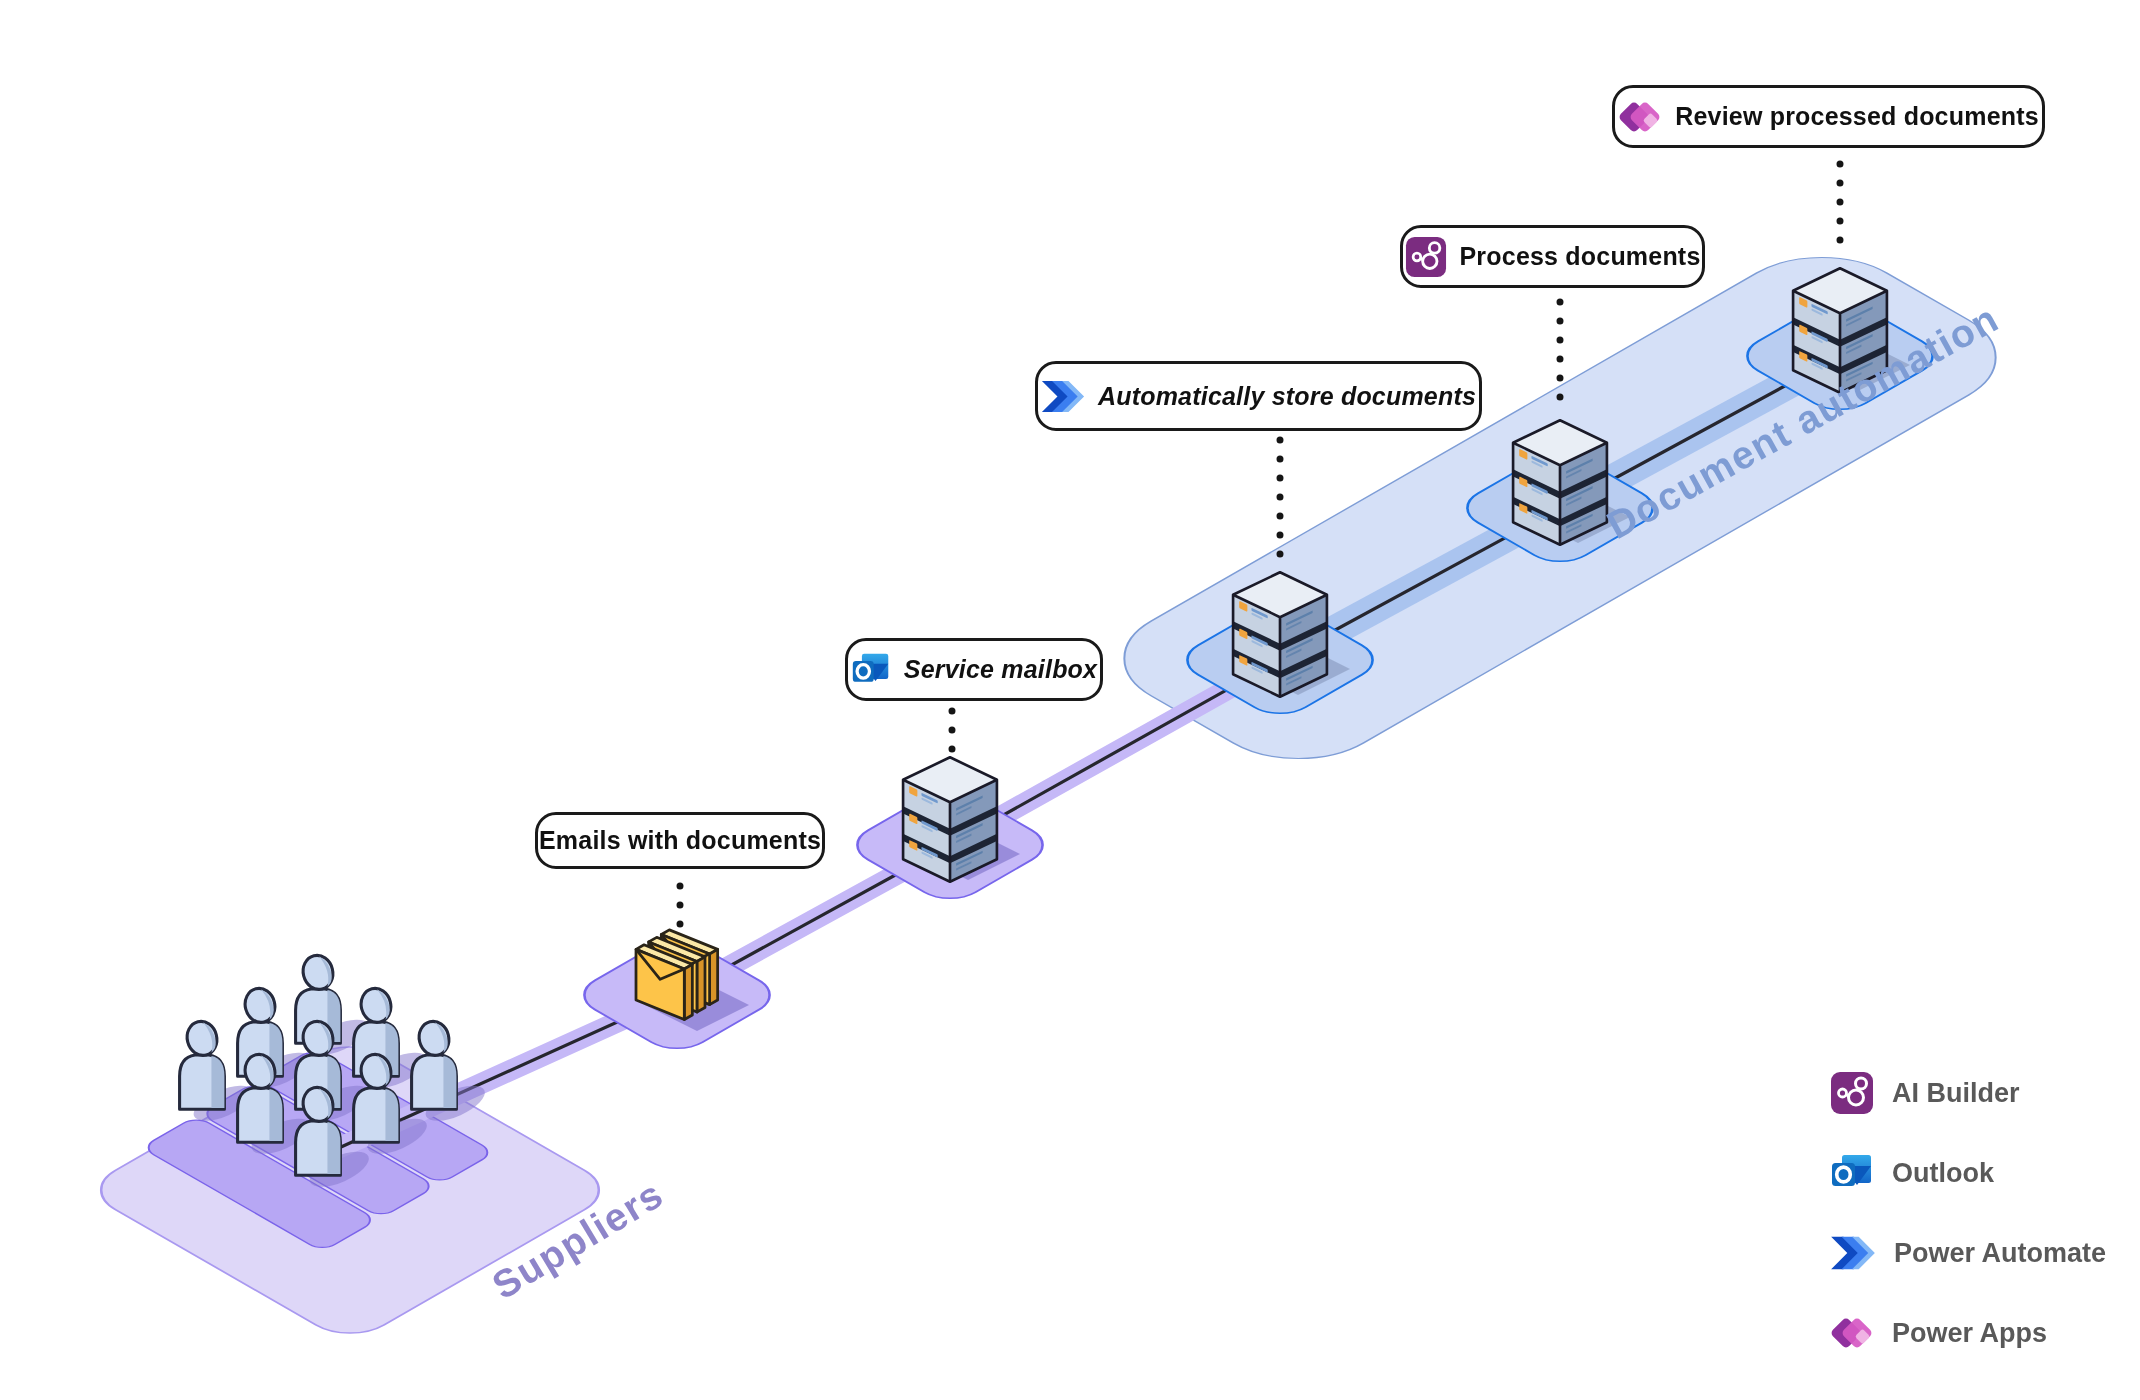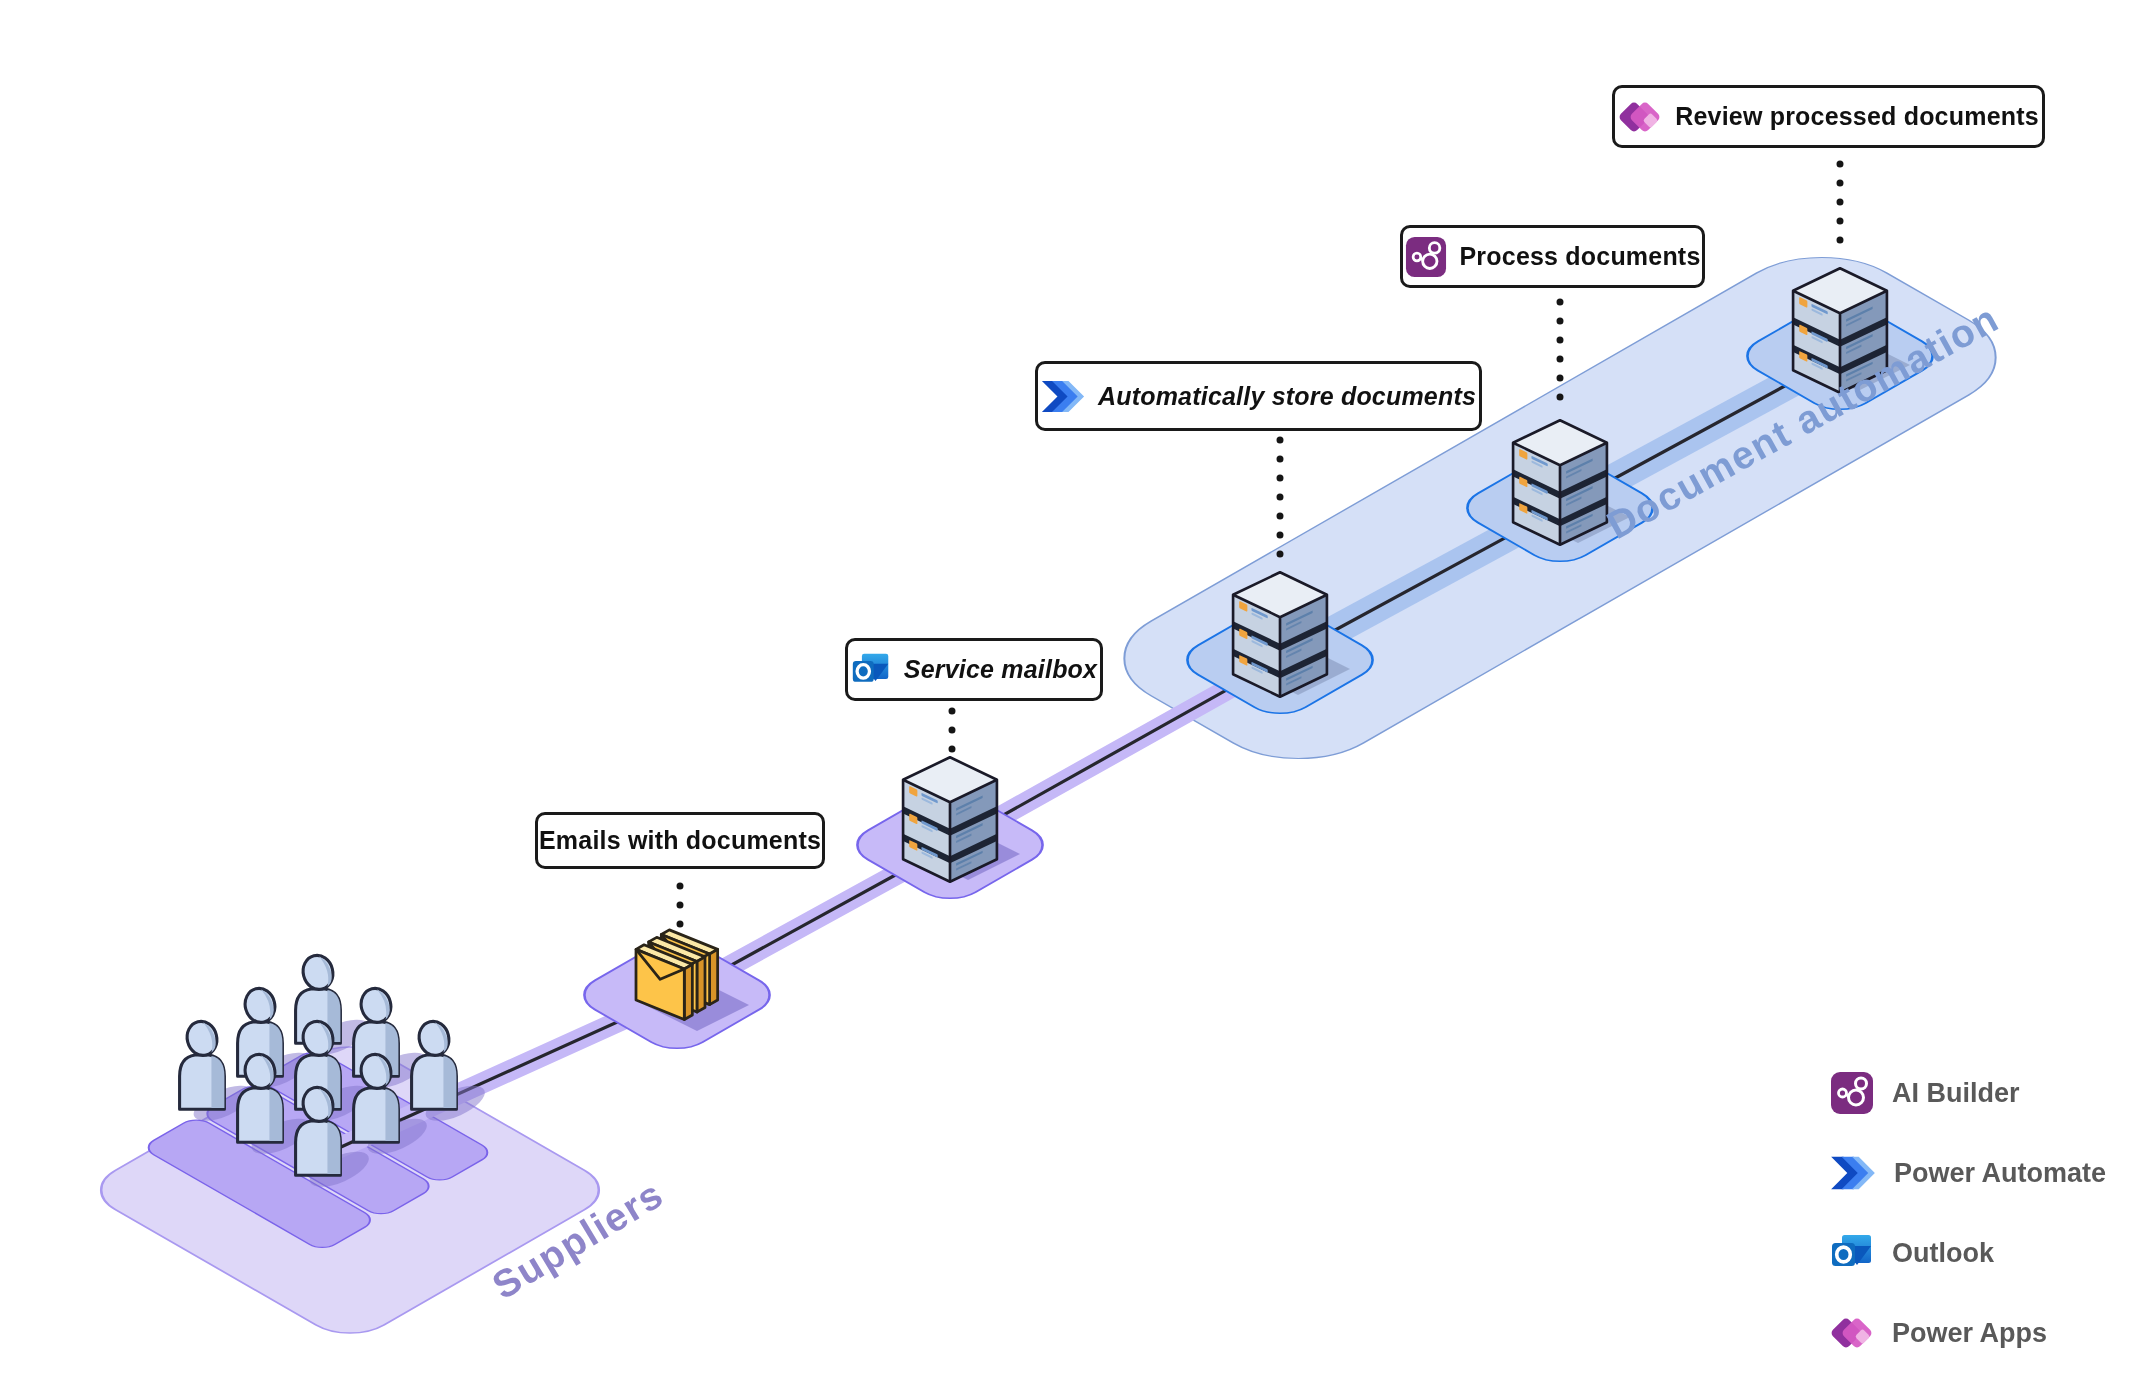--- a/index.html
+++ b/index.html
@@ -1,20 +1,20 @@
 <!DOCTYPE html>
 <html><head>
 <meta charset="utf-8">
 <style>
   html,body{margin:0;padding:0;background:#ffffff;}
   #stage{position:relative;width:2140px;height:1400px;background:#ffffff;overflow:hidden;
          font-family:"Liberation Sans",sans-serif;}
   .scene{position:absolute;left:0;top:0;}
   .callout{position:absolute;display:flex;align-items:center;justify-content:center;gap:13px;
-           background:#ffffff;border:3px solid #1a1a1a;border-radius:10px;box-sizing:border-box;
+           background:#ffffff;border:3px solid #1a1a1a;border-radius:21px;box-sizing:border-box;
            padding:15px 12px;z-index:5;}
   .callout-text{font-size:25px;font-weight:700;color:#111111;white-space:nowrap;letter-spacing:.2px;}
   .cicon{flex:0 0 auto;}
   .platform-label{position:absolute;z-index:4;font-weight:700;white-space:nowrap;text-align:center;
                   letter-spacing:1.5px;}
   #suppliers-label{left:448px;top:1218px;width:260px;font-size:39px;color:#8e85c9;transform:rotate(-31deg);}
   #docauto-label{left:1568px;top:400px;width:470px;font-size:39px;color:#7e9cd4;transform:rotate(-29deg);}
   .legend{position:absolute;left:1830px;top:1060px;display:flex;flex-direction:column;gap:36px;z-index:5;margin-top:11px;}
   .legend-row{display:flex;align-items:center;gap:18px;height:44px;}
   .legend-label{font-size:27px;font-weight:700;color:#595959;white-space:nowrap;}
@@ -240,32 +240,32 @@
 <div class="platform-label" id="docauto-label">Document automation</div>
 
 <div class="legend">
   <div class="legend-row">
     <svg width="44" height="44">
           <use href="#icon-ai-builder"></use>
         </svg>
     <span class="legend-label">AI Builder</span>
   </div>
   <div class="legend-row">
+    <svg width="44" height="44">
+          <use href="#icon-outlook"></use>
+        </svg>
+    <span class="legend-label">Outlook</span>
+  </div>
+  <div class="legend-row">
     <svg width="46" height="38">
           <use href="#icon-power-automate"></use>
         </svg>
     <span class="legend-label">Power Automate</span>
   </div>
   <div class="legend-row">
     <svg width="44" height="44">
-          <use href="#icon-outlook"></use>
-        </svg>
-    <span class="legend-label">Outlook</span>
-  </div>
-  <div class="legend-row">
-    <svg width="44" height="44">
           <use href="#icon-power-apps"></use>
         </svg>
     <span class="legend-label">Power Apps</span>
   </div>
 </div>
 
 </div>
 
 </body></html>

